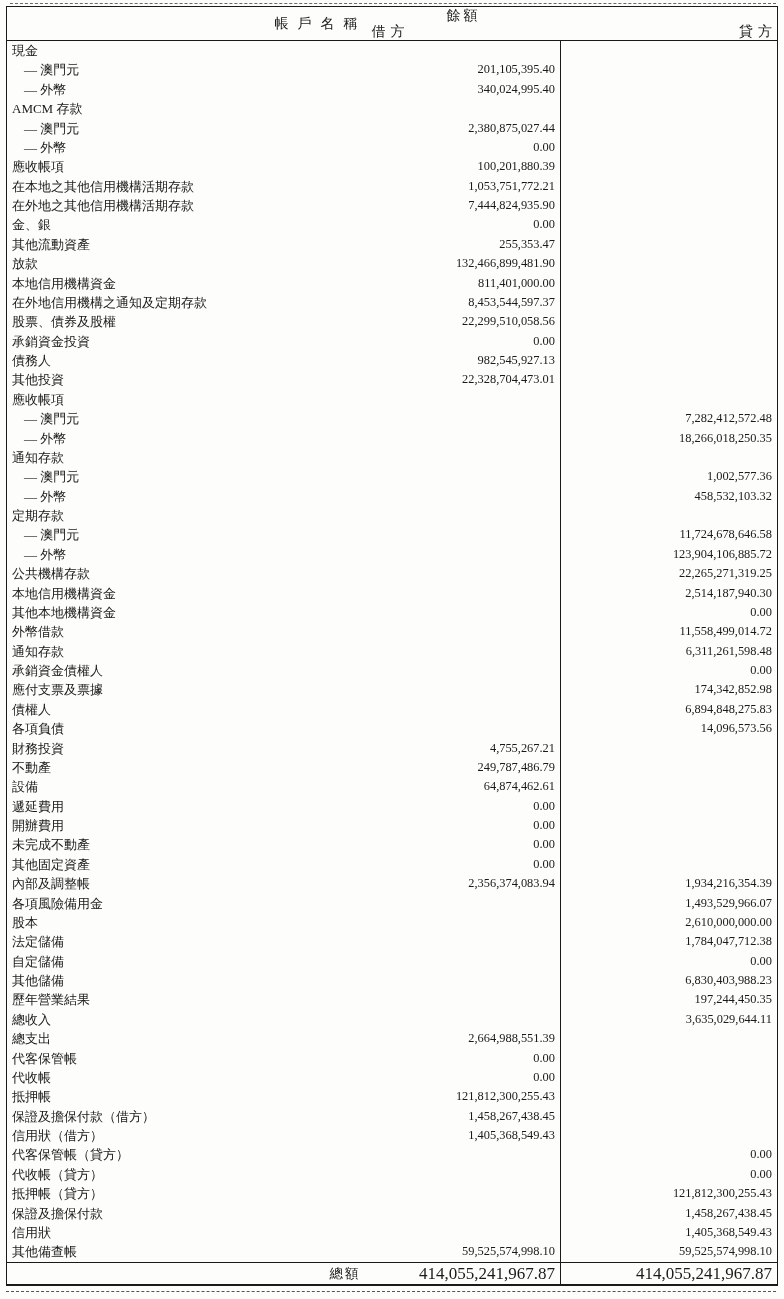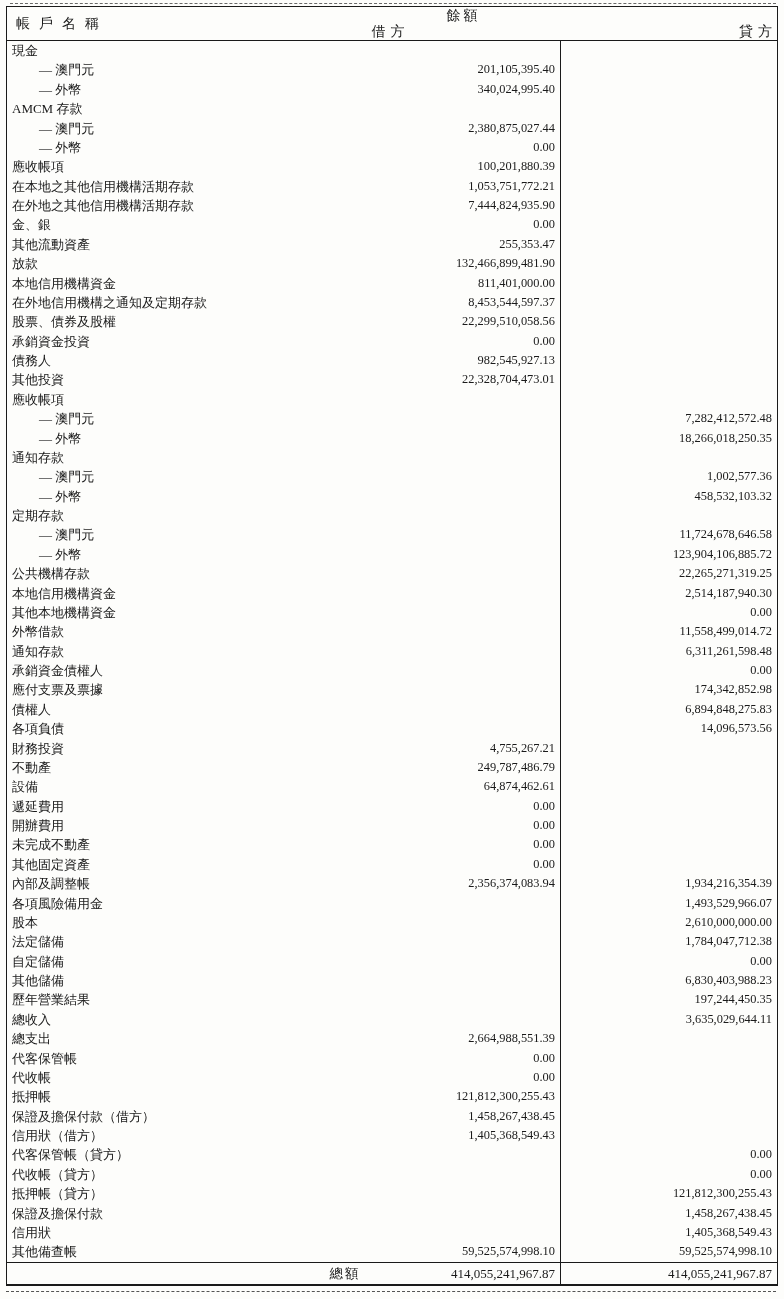--- a/index.html
+++ b/index.html
@@ -32,21 +32,21 @@
   col.c-debit{width:194px;}
   col.c-credit{width:217px;}
   thead th{
     font-weight:normal;
     padding:0;
     height:17px;line-height:17px;
     font-size:14px;
   }
   th.name-hdr{
     border-right:1px solid #1a1a1a;
-    text-align:left;
+    text-align:right;
     letter-spacing:9px;
     text-indent:9px;
   }
   th.balance-hdr{
     border-bottom:1px solid #1a1a1a;
     text-align:left;
     letter-spacing:3px;
   }
   th.balance-hdr .balance-label{
     display:inline-block;width:194px;text-align:center;
@@ -66,37 +66,37 @@
     padding:0;
     height:19.37px;line-height:19.37px;
     overflow:hidden;
   }
   td.name{
     font-size:13px;
     padding-left:5px;
     border-right:1px solid #1a1a1a;
     white-space:pre;
   }
-  td.name.indent{padding-left:32px;}
+  td.name.indent{padding-left:17px;}
   td.num{
     font-size:12.4px;
     text-align:right;
     padding-right:5px;
   }
   tbody td.num.debit{border-right:1px solid #1a1a1a;}
   tfoot tr{border-top:1.4px solid #1a1a1a;}
   tfoot td{
     padding:0;height:21px;line-height:21px;
   }
   td.total-label{
     font-size:13.5px;text-align:right;padding-right:6px;
     letter-spacing:2px;
     border-right:1px solid #1a1a1a;
   }
-  tfoot td.num{font-size:13px;}
+  tfoot td.num{font-size:17px;}
   tfoot td.num.debit{border-right:1px solid #1a1a1a;}
 </style>
 </head>
 <body>
 
 <div class="scan-line top"></div>
 
 <table class="sheet">
   <colgroup>
     <col class="c-name">

